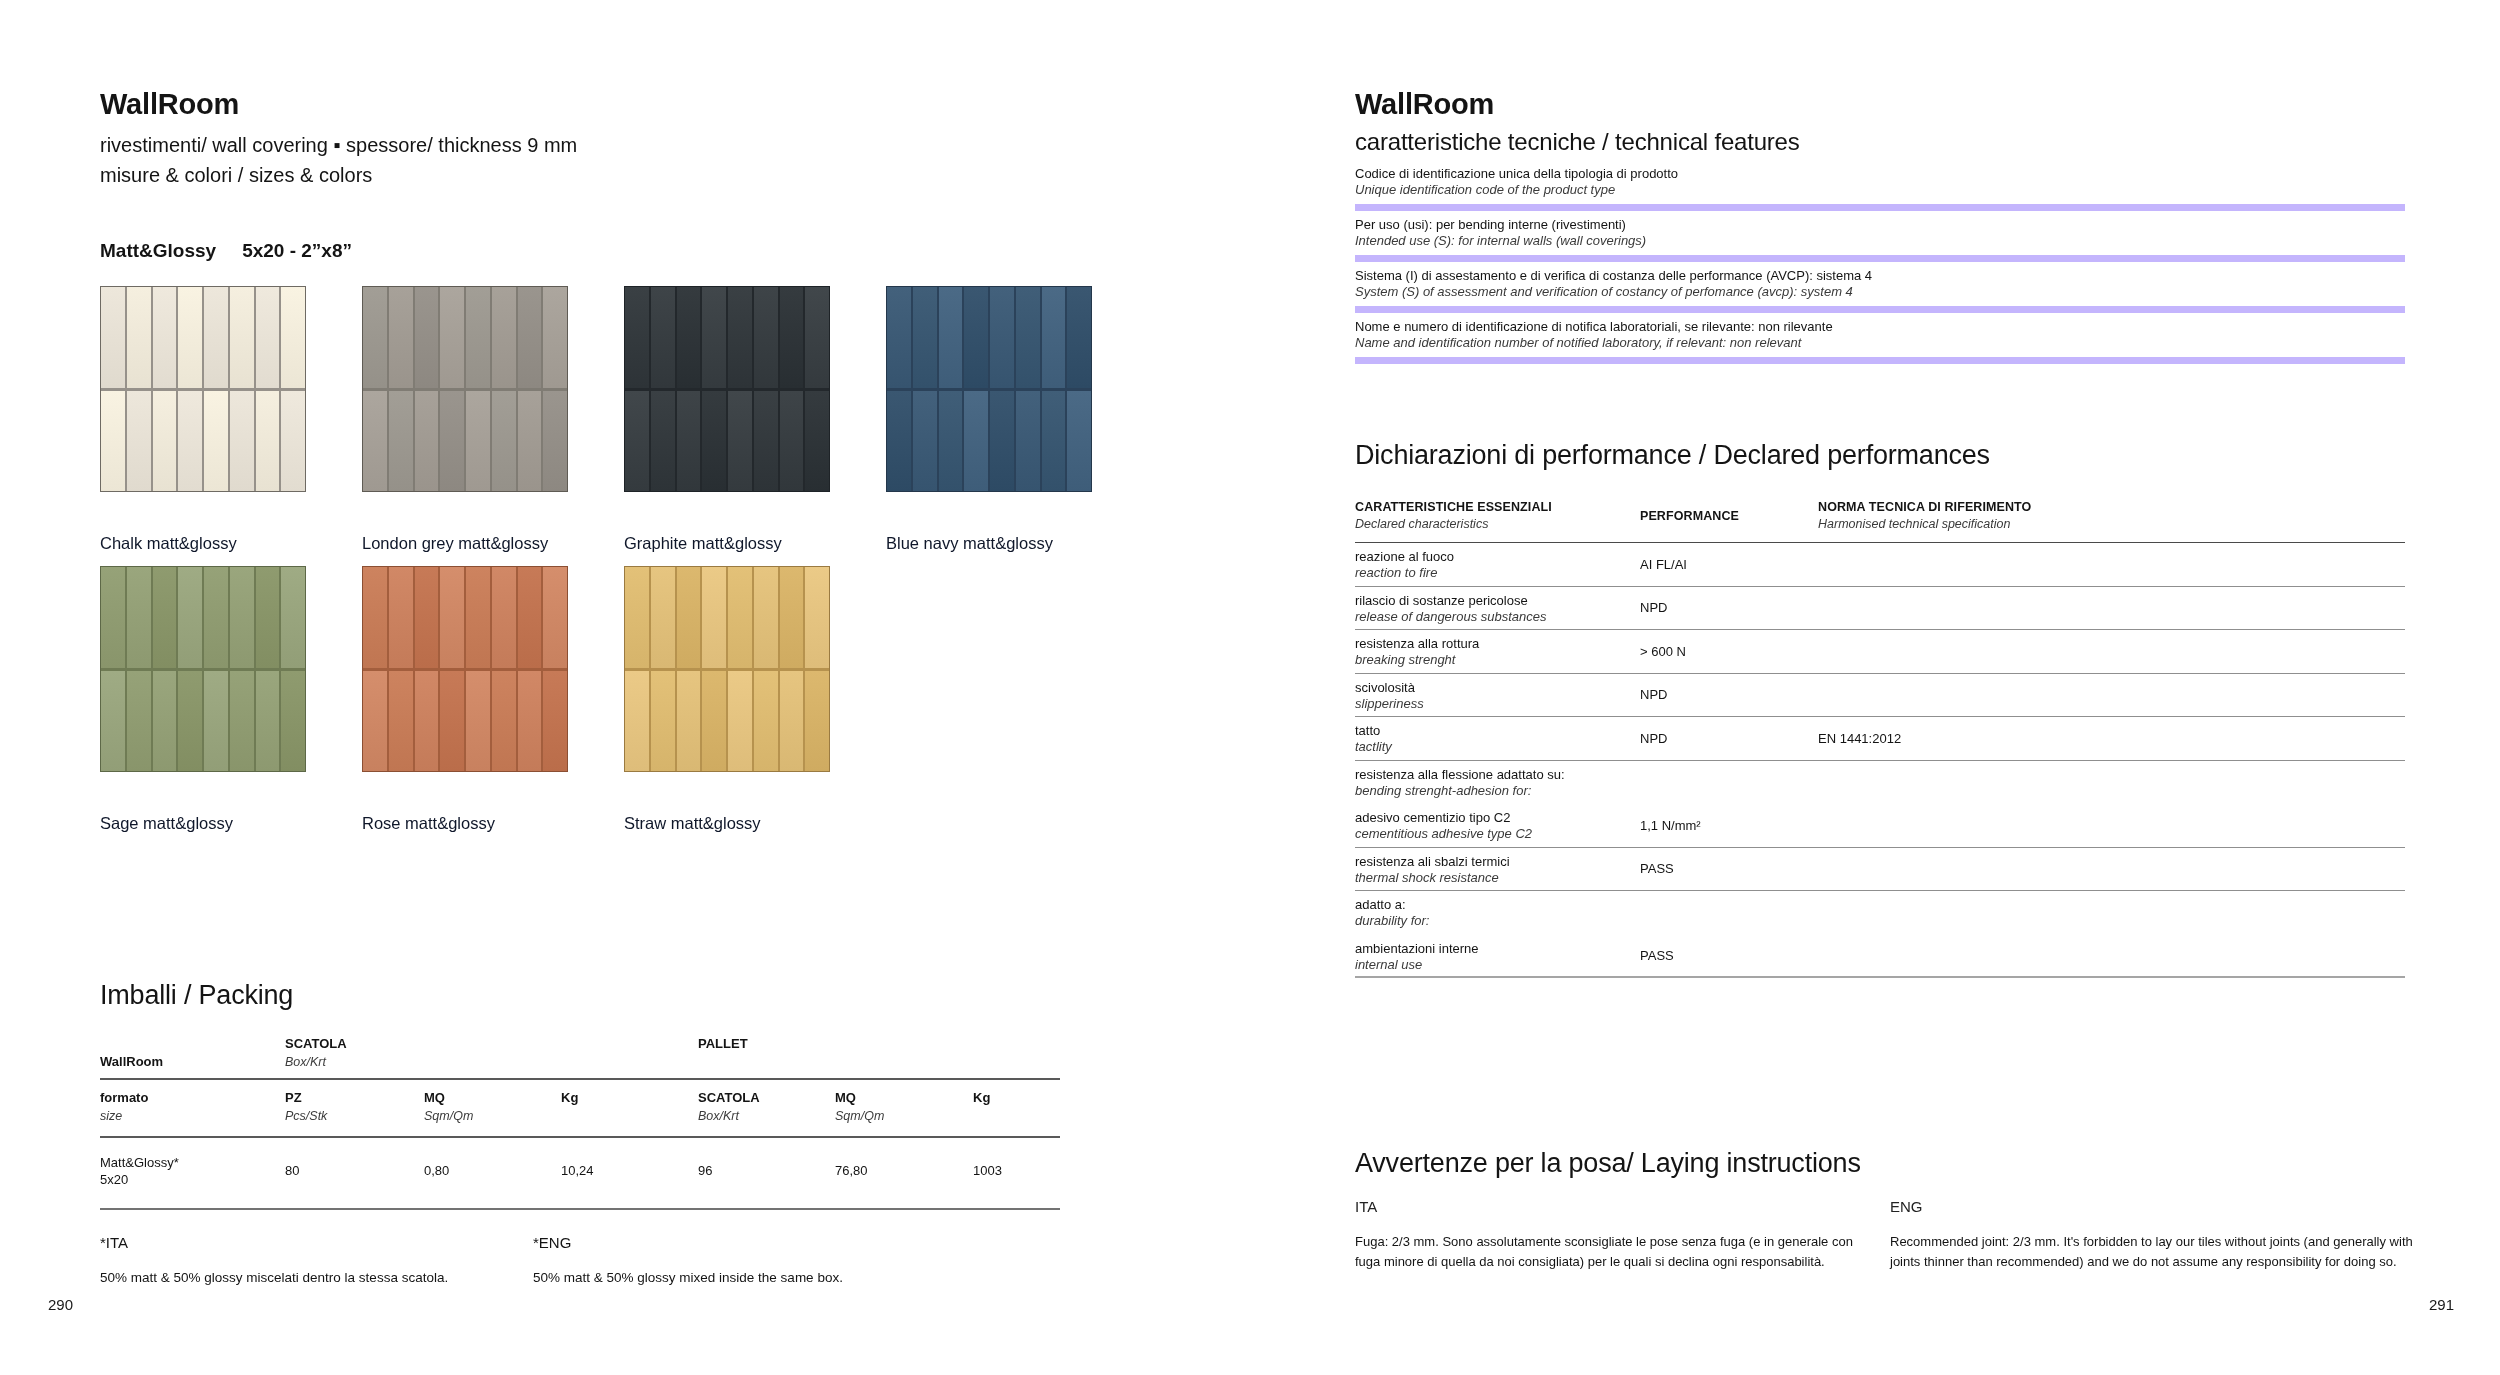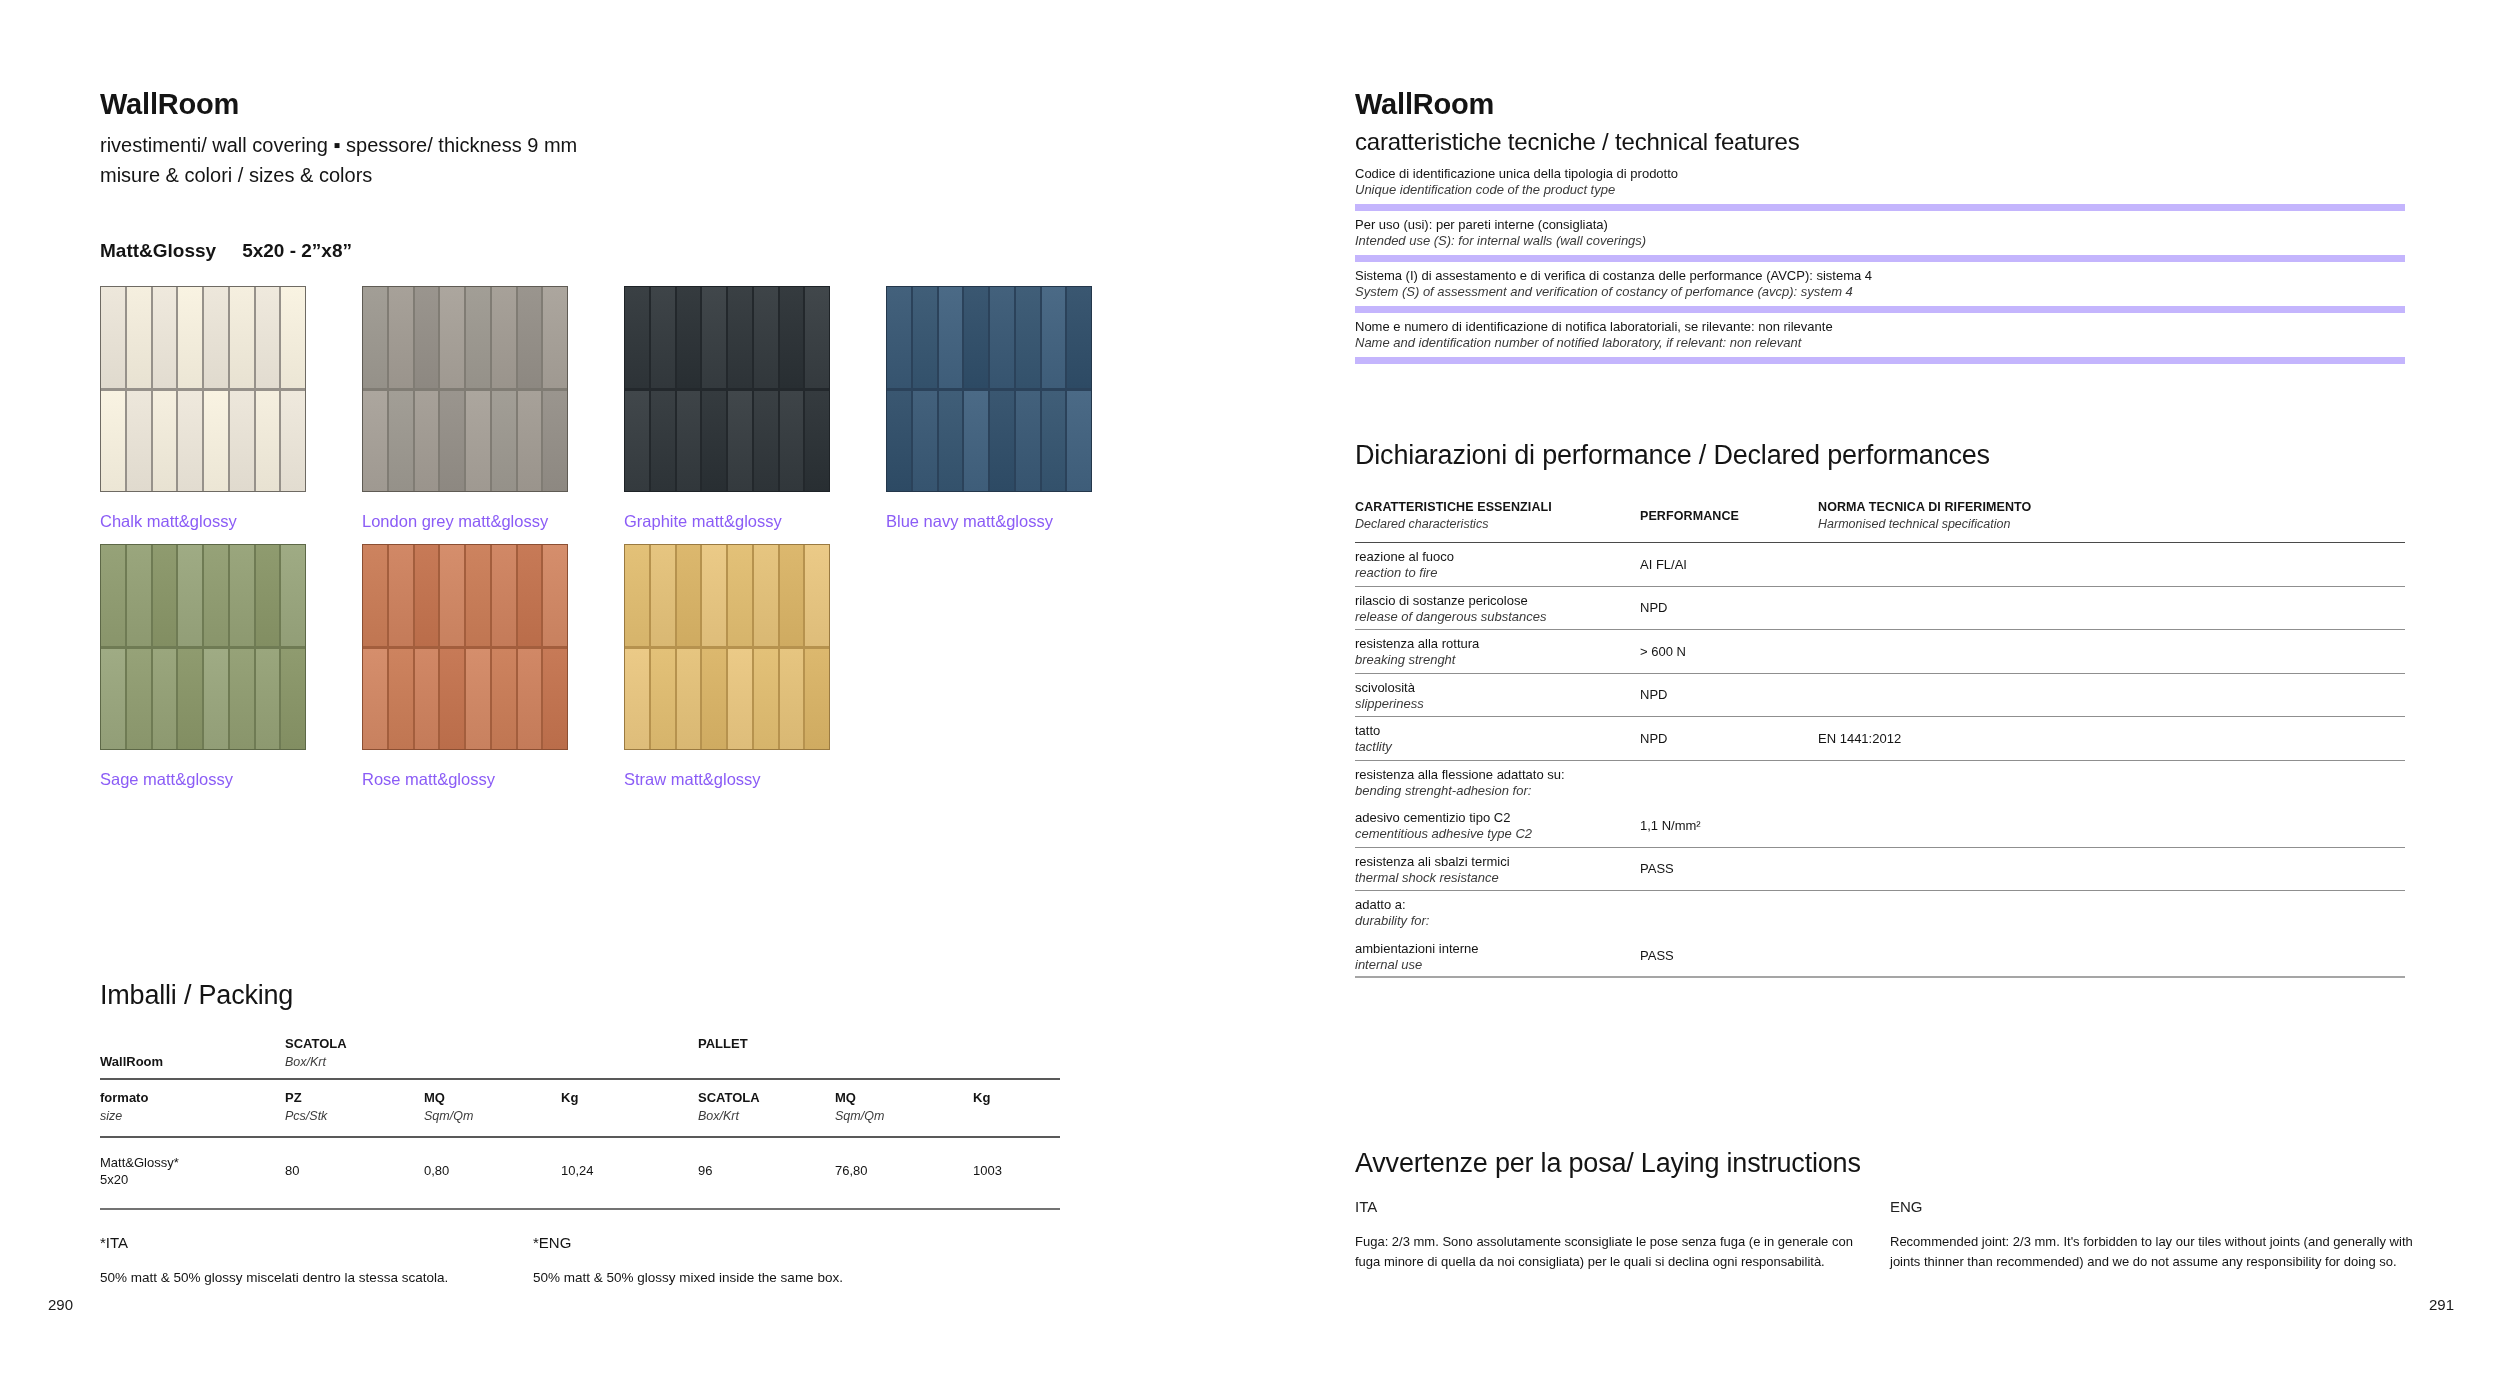--- a/index.html
+++ b/index.html
@@ -25,21 +25,21 @@
     left:100px; top:286px;
     display:grid; grid-template-columns:repeat(4,206px);
     column-gap:56px; row-gap:13px;
   }
   .cell { width:206px; }
   .tiles {
     height:206px; border:1px solid #555;
     display:grid; grid-template-columns:repeat(8,1fr); grid-template-rows:1fr 1fr;
     column-gap:2px; row-gap:3px;
   }
-  .cap { margin-top:20px; font-size:16.5px; color:#8b5cf6; }
+  .cap { margin-top:42px; font-size:16.5px; color:#0f172a; }
 
   #packing-heading { left:100px; top:980px; }
   #packing-table { left:100px; top:1036px; width:960px; font-size:13px; }
   .pt-grid { display:grid; grid-template-columns:185px 139px 137px 137px 137px 138px 87px; }
   .pt-group { padding-bottom:8px; border-bottom:2px solid #595959; align-items:end; }
   .pt-cols  { padding:10px 0 12px; border-bottom:2px solid #595959; }
   .pt-row   { padding:16px 0 20px; border-bottom:2px solid #737373; align-items:center; }
   .pt-bold { font-weight:700; line-height:16px; }
   .pt-sub  { font-style:italic; color:#3c3c3c; font-size:12.5px; line-height:16px; margin-top:2px; }
   .pt-name div { line-height:17px; }
@@ -349,21 +349,21 @@
 
 <div class="abs" id="tech-list">
 
     <div class="tech-item">
       <div class="t-it">Codice di identificazione unica della tipologia di prodotto</div>
       <div class="t-en">Unique identification code of the product type</div>
     </div>
 
 
     <div class="tech-item">
-      <div class="t-it">Per uso (usi): per pareti interne (consigliata)</div>
+      <div class="t-it">Per uso (usi): per bending interne (rivestimenti)</div>
       <div class="t-en">Intended use (S): for internal walls (wall coverings)</div>
     </div>
 
     <div class="tech-item">
       <div class="t-it">Sistema (I) di assestamento e di verifica di costanza delle performance (AVCP): sistema 4</div>
       <div class="t-en">System (S) of assessment and verification of costancy of perfomance (avcp): system 4</div>
     </div>
 
     <div class="tech-item">
       <div class="t-it">Nome e numero di identificazione di notifica laboratoriali, se rilevante: non rilevante</div>

